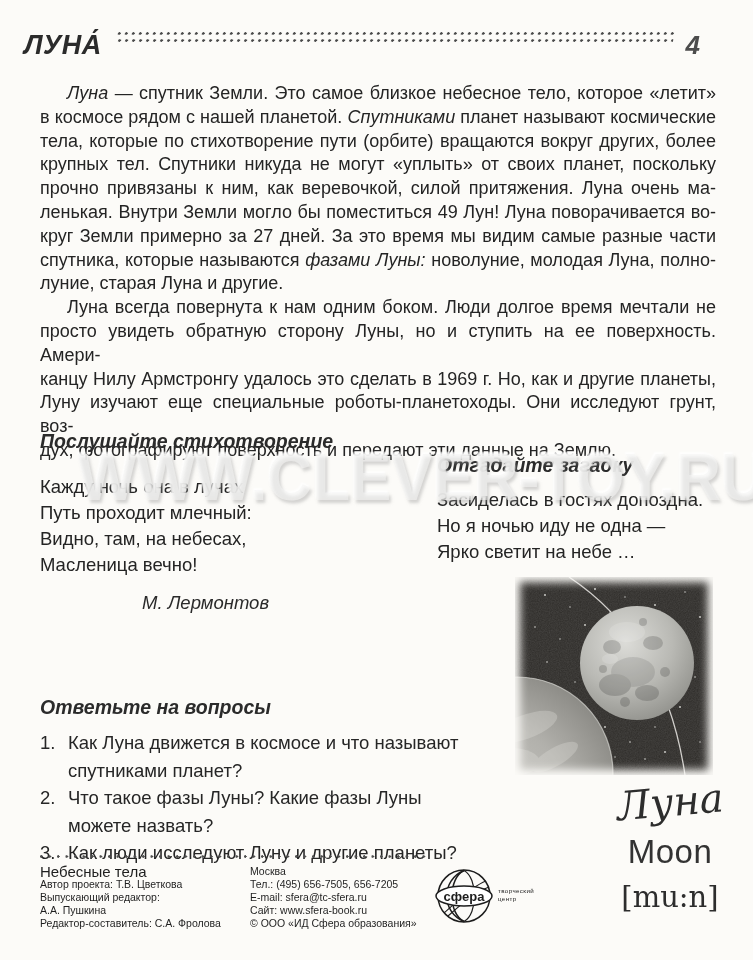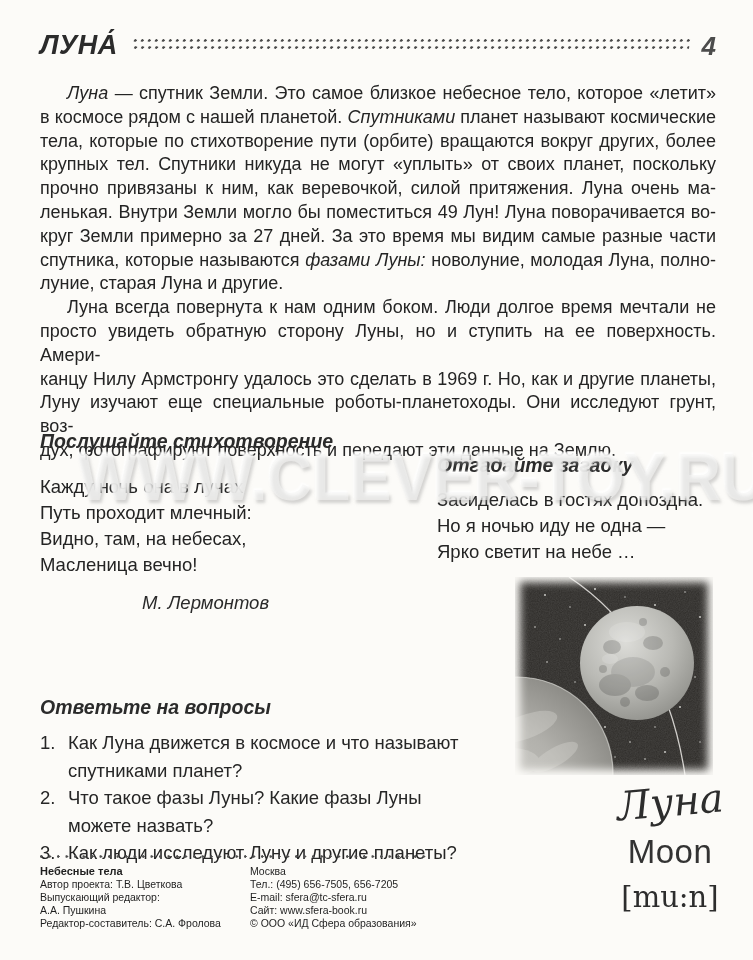--- a/index.html
+++ b/index.html
@@ -6,21 +6,21 @@
   body{
     width:753px;height:960px;
     background:#fcfbf8;
     font-family:"Liberation Sans","DejaVu Sans",sans-serif;
     color:#262626;
     overflow:hidden;
   }
   .page{position:relative;width:753px;height:960px;}
 
   
-  .title-row{position:absolute;left:40px;top:32px;width:676px;display:flex;align-items:center;}
+  .title-row{position:absolute;left:24px;top:32px;width:676px;display:flex;align-items:flex-start;}
   .title{font-size:27px;font-weight:bold;font-style:italic;letter-spacing:.5px;line-height:1;color:#2b2b2b;}
   .leader{
     flex:1;height:10px;margin:0 12px 4px 14px;
     background-image:
       radial-gradient(circle at 1.4px 1.5px,#4a4a4a 1.3px,transparent 1.5px),
       radial-gradient(circle at 1.4px 1.5px,#4a4a4a 1.3px,transparent 1.5px);
     background-size:7px 3px,7px 3px;
     background-position:1px 0,3px 7px;
     background-repeat:repeat-x;
     transform:skewX(-14deg);
@@ -62,21 +62,21 @@
   .cap-tr{font-family:"DejaVu Serif","Liberation Serif",serif;font-size:29px;margin-top:9px;color:#2d2d2d;}
 
   
   .footer{position:absolute;left:40px;top:855px;width:560px;}
   .dotline{width:390px;height:3px;margin-bottom:7px;
     background-image:radial-gradient(circle at 1.3px 1.5px,#4f4f4f 1.2px,transparent 1.4px);
     background-size:8.5px 3px;background-repeat:repeat-x;}
   .f-cols{display:flex;align-items:flex-start;}
   .f-col1{width:210px;}
   .f-col2{width:178px;}
-  .f-title{font-size:11px;font-weight:bold;line-height:13px;color:#1f1f1f;}
+  .f-title{font-size:15px;font-weight:normal;line-height:13px;color:#1f1f1f;}
   .f-col1 .line,.f-col2 .line{font-size:10.5px;line-height:13px;color:#1f1f1f;}
   .f-logo{margin-left:6px;margin-top:2px;}
 
   
   .watermark{
     position:absolute;left:78px;top:446px;width:672px;z-index:6;
     font-size:62px;font-weight:bold;letter-spacing:0;line-height:1;
     color:rgba(245,245,243,.6);
     text-shadow:2px 3px 3px rgba(145,145,145,.38),-1px -2px 2px rgba(255,255,255,.85);
     transform:scaleY(1.08);
@@ -269,16 +269,32 @@
       </div>
       <div class="f-col2">
         <div>
             <div class="line">Москва</div>
             <div class="line">Тел.: (495) 656-7505, 656-7205</div>
             <div class="line">E-mail: sfera@tc-sfera.ru</div>
             <div class="line">Сайт: www.sfera-book.ru</div>
             <div class="line">© ООО «ИД Сфера образования»</div>
           </div>
       </div>
+      <div class="f-logo">
+        <svg width="130" height="58" viewBox="0 0 130 58">
+          <g fill="none" stroke="#1d1d1d" stroke-width="1.5">
+            <circle cx="30" cy="29" r="26"></circle>
+            <path d="M30 3.5 C 14 11, 14 47, 30 54.5"></path>
+            <path d="M30 3.5 C 7 13, 7 45, 30 54.5"></path>
+            <path d="M30 3.5 C 44 11, 44 47, 30 54.5" stroke-width="1.2"></path>
+            <path d="M52 14 C 36 20, 20 38, 10 46" stroke-width="1.1"></path>
+            <path d="M55 20 C 40 25, 22 42, 14 49" stroke-width="1.1"></path>
+          </g>
+          <ellipse cx="30" cy="29" rx="28" ry="10" fill="#ffffff" stroke="#1d1d1d" stroke-width="1.5"></ellipse>
+          <text x="30" y="33.5" text-anchor="middle" font-family="Liberation Sans, sans-serif" font-size="13" font-weight="bold" fill="#1d1d1d">сфера</text>
+          <text x="64" y="26" font-family="Liberation Sans, sans-serif" font-size="6.2" letter-spacing="0.4" fill="#1d1d1d">творческий</text>
+          <text x="64" y="34" font-family="Liberation Sans, sans-serif" font-size="6.2" letter-spacing="0.4" fill="#1d1d1d">центр</text>
+        </svg>
+      </div>
     </div>
   </div>
 
 </div>
 
 </body></html>

